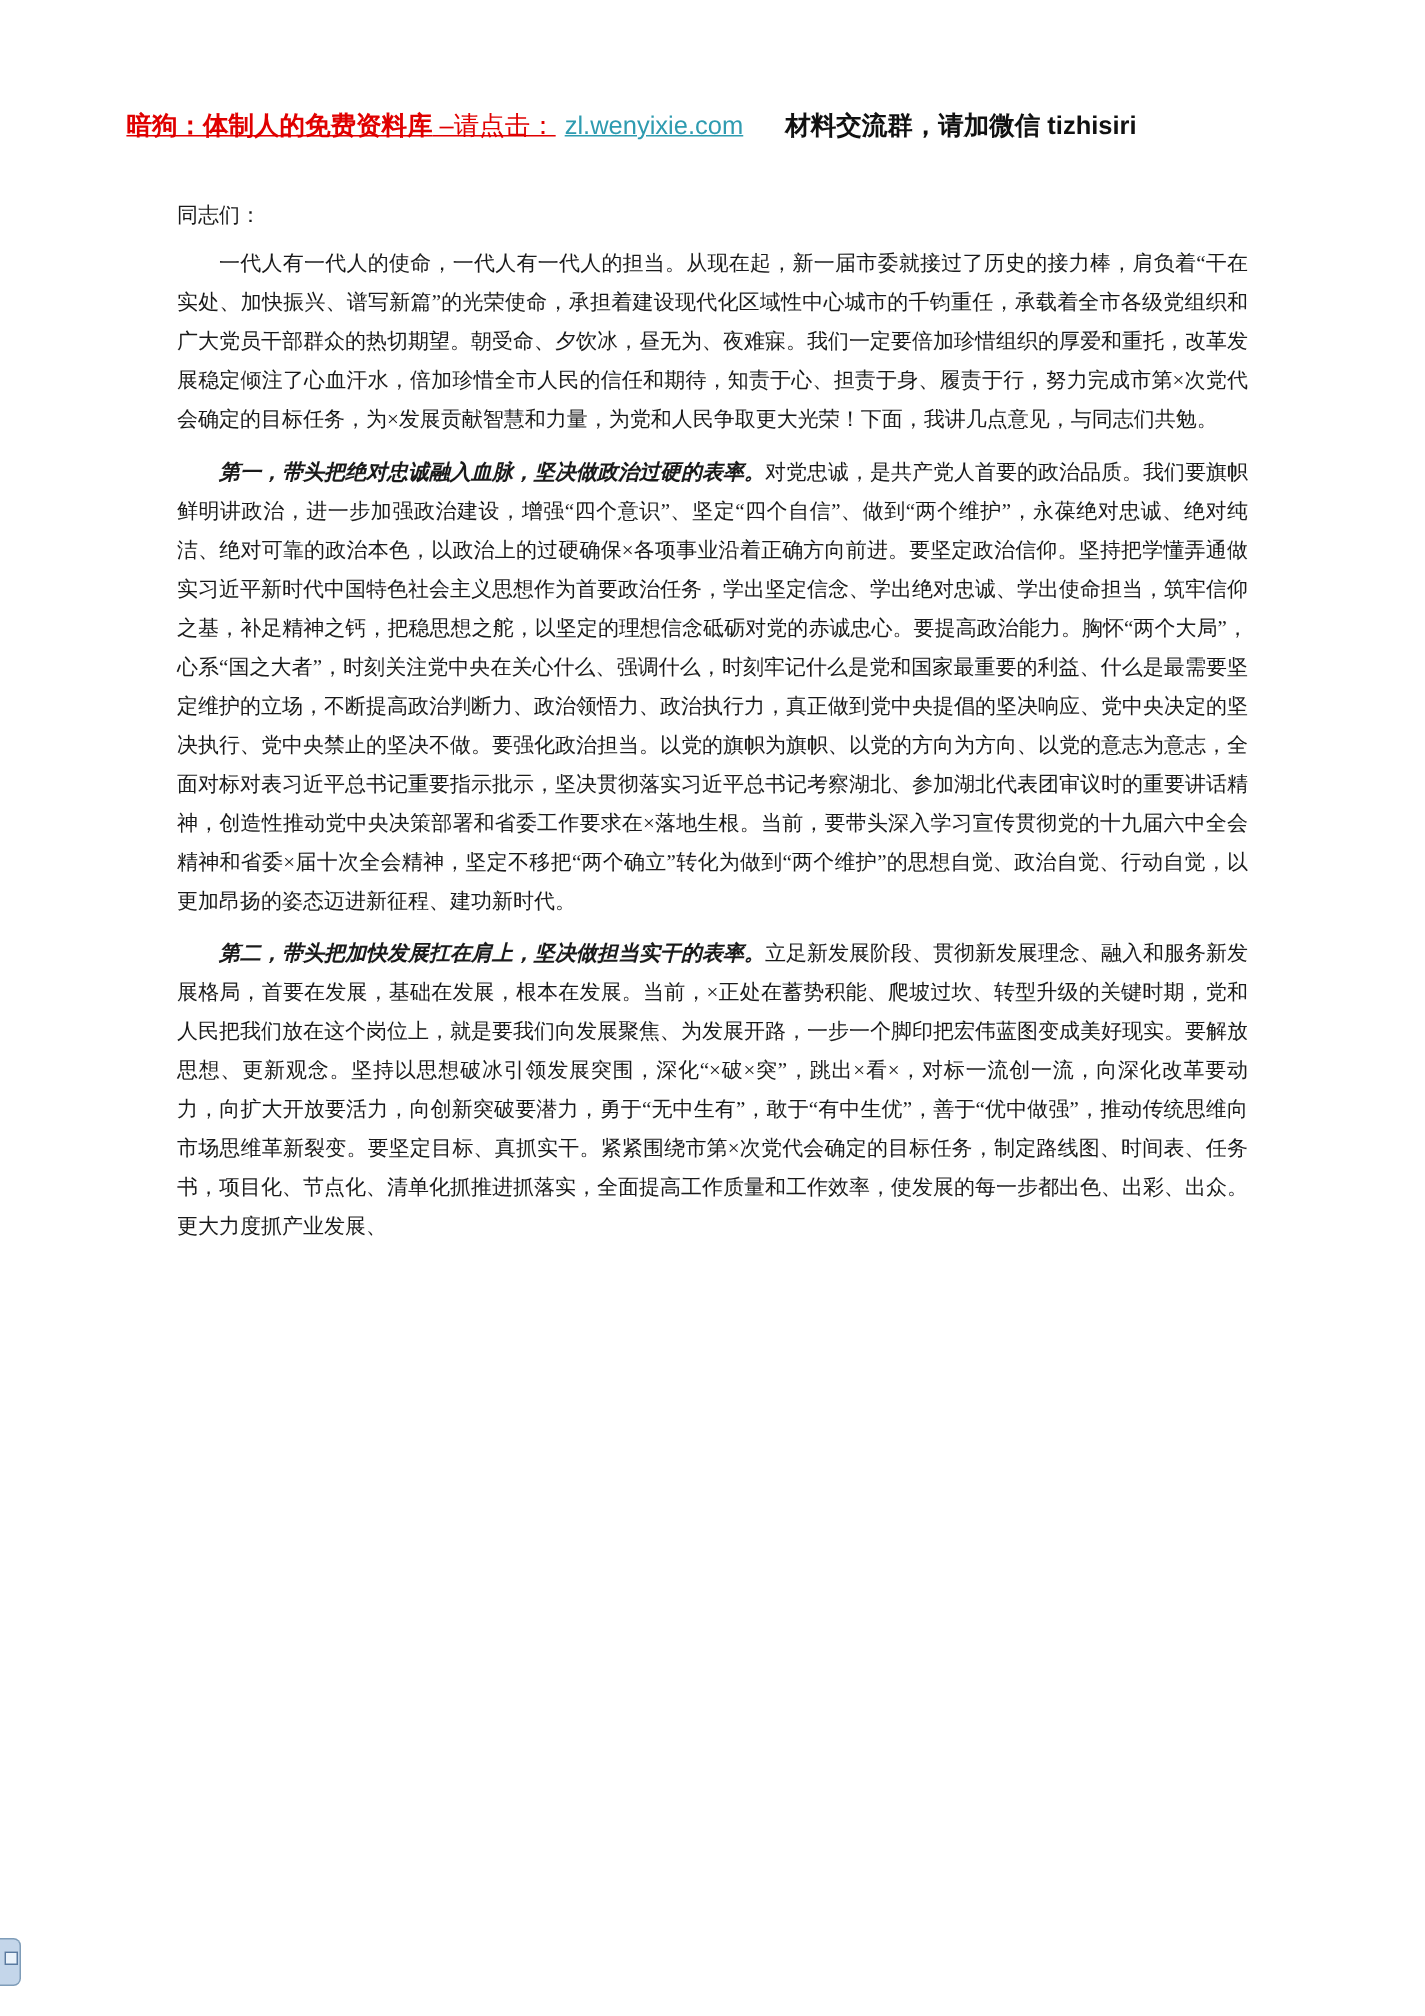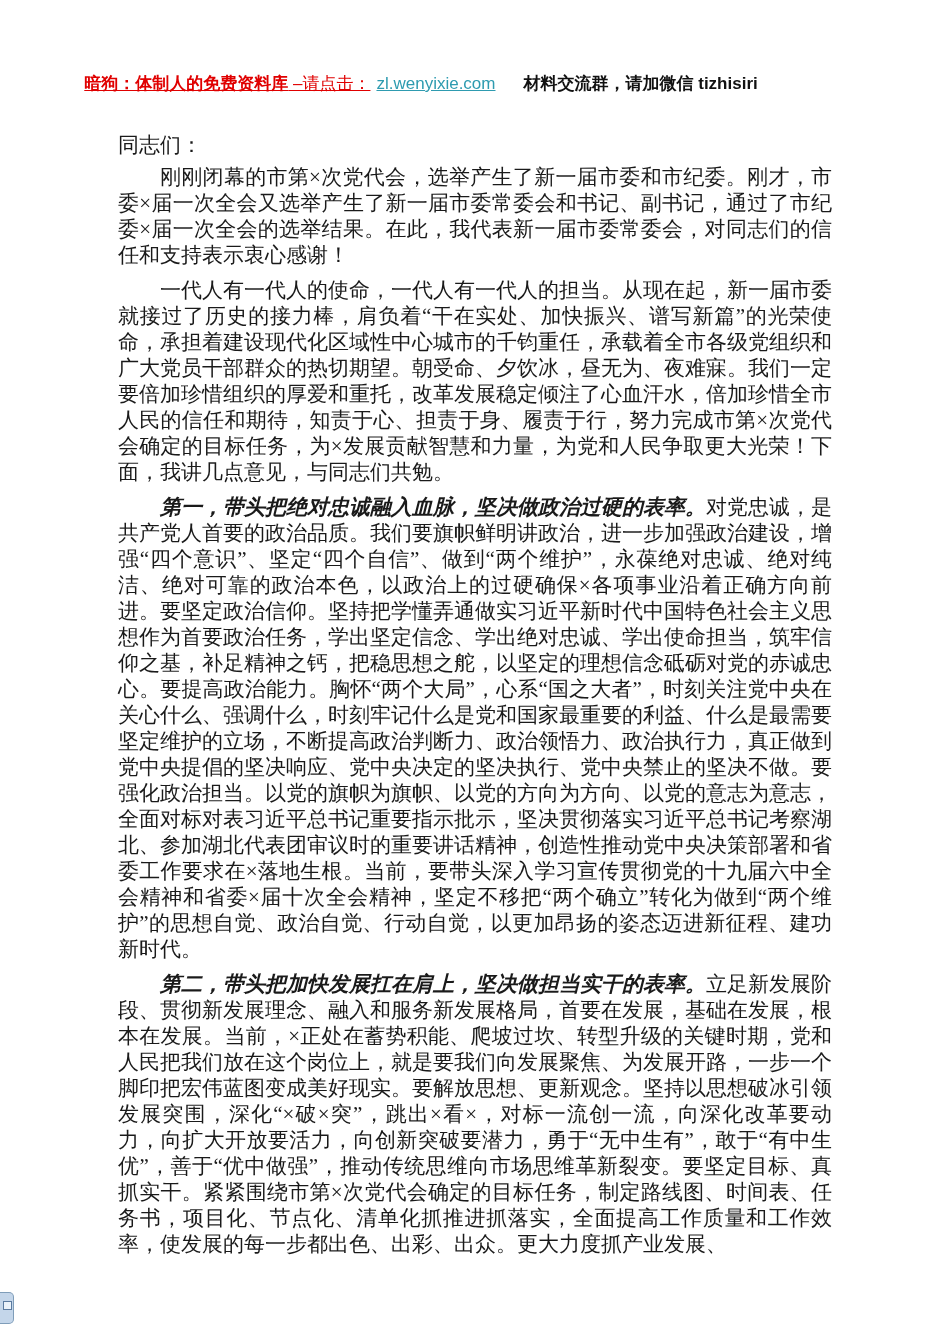--- a/index.html
+++ b/index.html
@@ -44,21 +44,21 @@
   }
   .promo-contact {
     color: #111111;
     font-weight: bold;
     font-family: "Liberation Sans", "DejaVu Sans", sans-serif;
     margin-left: 28px;
   }
   .doc-body {
     margin: 36px 64px 0 118px;
     width: 714px;
-    font-size: 21px;
+    font-size: 14px;
     line-height: 26px;
     text-align: justify;
   }
   .salutation {
     text-indent: 0;
     margin-bottom: 6px;
   }
   .para {
     text-indent: 2em;
     margin-bottom: 9px;
@@ -92,21 +92,20 @@
 
 <div class="page">
 
   <div class="promo-header">
     <span class="promo-brand">暗狗：体制人的免费资料库</span><span class="promo-click"> –请点击：</span><span class="promo-link">zl.wenyixie.com</span><span class="promo-contact">材料交流群，请加微信 tizhisiri</span>
   </div>
 
   <div class="doc-body">
     <p class="salutation">同志们：</p>
 
-    <p class="para"><span>刚刚闭幕的市第×次党代会，选举产生了新一届市委和市纪委。刚才，市委×届一次全会又选举产生了新一届市委常委会和书记、副书记，通过了市纪委×届一次全会的选举结果。在此，我代表新一届市委常委会，对同志们的信任和支持表示衷心感谢！</span></p>
 
 
     <p class="para"><span>一代人有一代人的使命，一代人有一代人的担当。从现在起，新一届市委就接过了历史的接力棒，肩负着“干在实处、加快振兴、谱写新篇”的光荣使命，承担着建设现代化区域性中心城市的千钧重任，承载着全市各级党组织和广大党员干部群众的热切期望。朝受命、夕饮冰，昼无为、夜难寐。我们一定要倍加珍惜组织的厚爱和重托，改革发展稳定倾注了心血汗水，倍加珍惜全市人民的信任和期待，知责于心、担责于身、履责于行，努力完成市第×次党代会确定的目标任务，为×发展贡献智慧和力量，为党和人民争取更大光荣！下面，我讲几点意见，与同志们共勉。</span></p>
 
     <p class="para"><b>第一，带头把绝对忠诚融入血脉，坚决做政治过硬的表率。</b><span>对党忠诚，是共产党人首要的政治品质。我们要旗帜鲜明讲政治，进一步加强政治建设，增强“四个意识”、坚定“四个自信”、做到“两个维护”，永葆绝对忠诚、绝对纯洁、绝对可靠的政治本色，以政治上的过硬确保×各项事业沿着正确方向前进。要坚定政治信仰。坚持把学懂弄通做实习近平新时代中国特色社会主义思想作为首要政治任务，学出坚定信念、学出绝对忠诚、学出使命担当，筑牢信仰之基，补足精神之钙，把稳思想之舵，以坚定的理想信念砥砺对党的赤诚忠心。要提高政治能力。胸怀“两个大局”，心系“国之大者”，时刻关注党中央在关心什么、强调什么，时刻牢记什么是党和国家最重要的利益、什么是最需要坚定维护的立场，不断提高政治判断力、政治领悟力、政治执行力，真正做到党中央提倡的坚决响应、党中央决定的坚决执行、党中央禁止的坚决不做。要强化政治担当。以党的旗帜为旗帜、以党的方向为方向、以党的意志为意志，全面对标对表习近平总书记重要指示批示，坚决贯彻落实习近平总书记考察湖北、参加湖北代表团审议时的重要讲话精神，创造性推动党中央决策部署和省委工作要求在×落地生根。当前，要带头深入学习宣传贯彻党的十九届六中全会精神和省委×届十次全会精神，坚定不移把“两个确立”转化为做到“两个维护”的思想自觉、政治自觉、行动自觉，以更加昂扬的姿态迈进新征程、建功新时代。</span></p>
 
     <p class="para"><b>第二，带头把加快发展扛在肩上，坚决做担当实干的表率。</b><span>立足新发展阶段、贯彻新发展理念、融入和服务新发展格局，首要在发展，基础在发展，根本在发展。当前，×正处在蓄势积能、爬坡过坎、转型升级的关键时期，党和人民把我们放在这个岗位上，就是要我们向发展聚焦、为发展开路，一步一个脚印把宏伟蓝图变成美好现实。要解放思想、更新观念。坚持以思想破冰引领发展突围，深化“×破×突”，跳出×看×，对标一流创一流，向深化改革要动力，向扩大开放要活力，向创新突破要潜力，勇于“无中生有”，敢于“有中生优”，善于“优中做强”，推动传统思维向市场思维革新裂变。要坚定目标、真抓实干。紧紧围绕市第×次党代会确定的目标任务，制定路线图、时间表、任务书，项目化、节点化、清单化抓推进抓落实，全面提高工作质量和工作效率，使发展的每一步都出色、出彩、出众。更大力度抓产业发展、</span></p>
   </div>
 
   <div class="edge-widget"></div>

